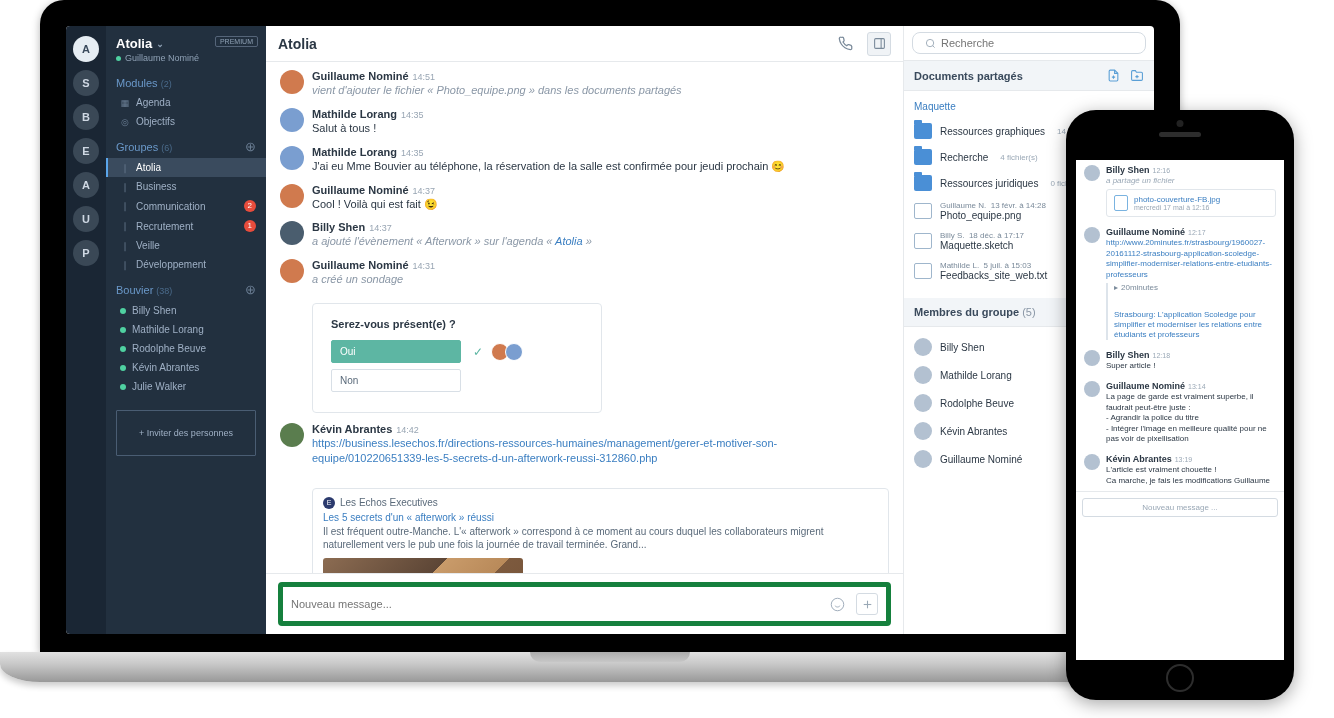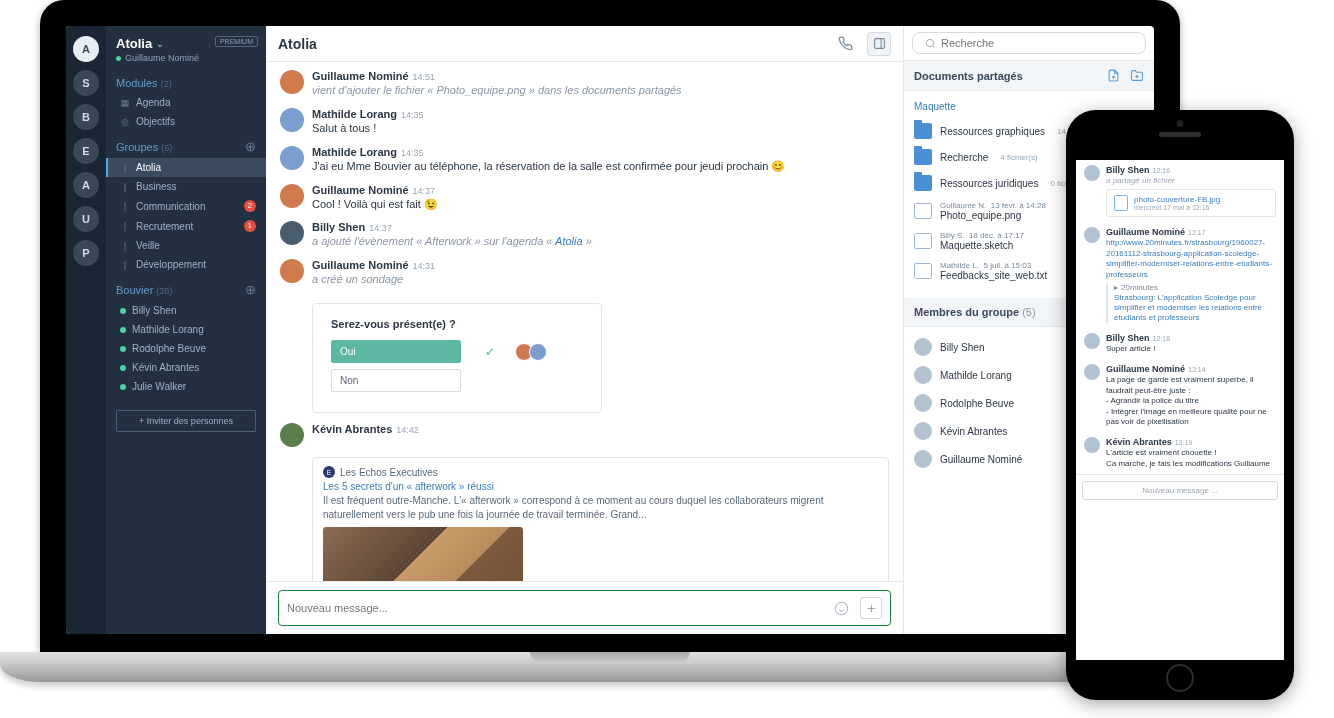--- a/index.html
+++ b/index.html
@@ -29,53 +29,53 @@
 .sec-head .cnt { color:#4a6a8a; font-size:9px; }
 .sec-head .plus { color:#6a7d93; font-size:13px; }
 .nav-item { padding:4px 10px 4px 14px; display:flex; align-items:center; gap:6px; color:#9fb0c5; cursor:pointer; position:relative; }
 .nav-item.active { background:#3a4b5e; color:#fff; border-left:2px solid #5aa5ea; padding-left:12px; }
 .nav-item .pre { width:10px; display:inline-flex; justify-content:center; font-size:9px; color:#6a7d93; }
 .nav-item .lbl { flex:1; font-size:10px; }
 .nav-badge { background:#e74c3c; color:#fff; border-radius:8px; font-size:8px; padding:0 4px; line-height:12px; min-width:12px; text-align:center; }
 .contact-item { padding:4px 10px 4px 14px; display:flex; align-items:center; gap:6px; cursor:pointer; }
 .contact-item .dot { width:6px; height:6px; border-radius:50%; background:#4fd1a1; }
 .contact-item .lbl { font-size:10px; color:#9fb0c5; }
-.invite-btn { margin:14px 10px; border:1px solid #4a5d73; background:transparent; color:#9fb0c5; font-size:9px; padding:5px; border-radius:1px; cursor:pointer; }
+.invite-btn { margin:14px 10px; border:1px solid #4a5d73; background:transparent; color:#9fb0c5; font-size:9px; padding:17px; border-radius:1px; cursor:pointer; }
 
 
 .main { flex:1; display:flex; flex-direction:column; border-right:1px solid #e6e9ec; min-width:0; }
 .topbar { height:36px; border-bottom:1px solid #e6e9ec; display:flex; align-items:center; padding:0 12px; gap:10px; }
 .topbar h1 { font-size:14px; font-weight:600; color:#2b3744; flex:1; }
 .top-ico { width:24px; height:24px; display:flex; align-items:center; justify-content:center; color:#7a8a9a; border-radius:3px; cursor:pointer; }
 .top-ico.boxed { border:1px solid #d4dbe2; background:#f0f3f6; }
 .chat { flex:1; overflow:auto; padding:8px 14px; }
 .msg { display:flex; gap:8px; margin-bottom:10px; }
 .msg .avatar { width:24px; height:24px; border-radius:50%; background:#b3c1d1; flex-shrink:0; background-size:cover; }
 .msg .body { flex:1; font-size:11px; color:#2b3744; min-width:0; }
 .msg .hd .nm { font-weight:600; font-size:11px; color:#2b3744; }
 .msg .hd .tm { font-size:9px; color:#98a5b3; margin-left:4px; }
 .msg .txt { margin-top:1px; line-height:1.35; }
 .msg .txt.italic { color:#8a97a6; font-style:italic; }
 .msg .txt a, .link { color:#3a7ec1; text-decoration:none; }
 .poll-card { border:1px solid #e1e6eb; border-radius:4px; padding:14px 18px; margin-top:6px; width:290px; }
 .poll-q { font-size:11px; font-weight:600; color:#2b3744; margin-bottom:10px; }
-.poll-row { display:flex; align-items:center; gap:24px; margin-bottom:6px; }
+.poll-row { display:flex; align-items:center; gap:12px; margin-bottom:6px; }
 .poll-opt { flex:0 0 130px; border:1px solid #d8dfe6; border-radius:2px; padding:5px 8px; font-size:10px; color:#5a6a7a; background:#fff; cursor:pointer; }
 .poll-opt.sel { background:#5db6a3; border-color:#5db6a3; color:#fff; }
 .poll-check { color:#5db6a3; font-size:12px; }
 .poll-avs { display:flex; }
 .poll-avs .pav { width:18px; height:18px; border-radius:50%; background:#b3c1d1; border:1px solid #fff; margin-left:-4px; }
 .preview { border:1px solid #e1e6eb; border-radius:4px; padding:8px 10px; margin-top:22px; font-size:10px; }
 .preview .src { display:flex; align-items:center; gap:5px; color:#5a6a7a; margin-bottom:3px; }
 .preview .src .eico { width:12px; height:12px; border-radius:50%; background:#2b3a6d; color:#fff; font-size:7px; display:flex; align-items:center; justify-content:center; }
 .preview .ttl { color:#3a7ec1; font-weight:500; }
 .preview .desc { color:#5a6a7a; margin-top:2px; line-height:1.35; }
 .preview .img { margin-top:6px; width:200px; height:110px; border-radius:3px; background:linear-gradient(135deg,#8c6c52 0%,#5d4636 40%,#c99b6a 40%,#b98a5a 60%,#7d5a3e 60%,#6e4d34 100%); position:relative; overflow:hidden; }
 .composer { border-top:1px solid #e6e9ec; padding:8px 12px; }
-.composer-box { border:1px solid #15803d; border-radius:4px; display:flex; align-items:center; padding:6px 8px; gap:8px; }
+.composer-box { border:5px solid #15803d; border-radius:4px; display:flex; align-items:center; padding:6px 8px; gap:8px; }
 .composer-box input { flex:1; border:none; outline:none; font-size:11px; color:#5a6a7a; }
 .comp-ico { width:22px; height:22px; display:flex; align-items:center; justify-content:center; color:#9aa8b6; border:1px solid #d4dbe2; border-radius:3px; cursor:pointer; }
 .comp-ico.plain { border:none; }
 
 
 .right { width:250px; display:flex; flex-direction:column; font-size:11px; }
 .search-wrap { padding:6px 8px; border-bottom:1px solid #e6e9ec; }
 .search { border:1px solid #d4dbe2; border-radius:8px; padding:4px 12px; display:flex; align-items:center; gap:5px; color:#9aa8b6; }
 .search input { border:none; outline:none; flex:1; font-size:11px; }
 .panel-hd { background:#f2f5f8; padding:8px 10px; font-size:11px; font-weight:600; color:#3a4a5c; display:flex; align-items:center; justify-content:space-between; border-bottom:1px solid #e6e9ec;text-align:center; }
@@ -107,21 +107,21 @@
 .pmsg .phd .pnm { font-weight:600; font-size:9px; }
 .pmsg .phd .ptm { font-size:7px; color:#9aa8b6; margin-left:3px; }
 .pmsg .ptxt { font-size:8px; line-height:1.3; margin-top:1px; }
 .pmsg .ptxt.sub { color:#9aa8b6; font-style:italic; }
 .file-card { border:1px solid #e1e6eb; border-radius:3px; padding:5px 7px; margin-top:3px; display:flex; align-items:center; gap:6px; }
 .file-card .fic { width:14px; height:16px; border:1px solid #7ab3e0; border-radius:2px; }
 .file-card .ftxt { color:#3a7ec1; font-size:8px; }
 .file-card .fsub { font-size:7px; color:#9aa8b6; }
 .embed { border-left:2px solid #dde4eb; padding-left:6px; margin-top:3px; font-size:8px; }
 .embed .esrc { color:#7a8a9a; display:flex; align-items:center; gap:3px; }
-.embed .ettl { color:#3a7ec1; line-height:1.25; margin-top:1px; }
+.embed .ettl { color:#3a7ec1; line-height:1.25; margin-top:18px; }
 .pcompose { border-top:1px solid #e6e9ec; padding:6px; }
 .pcompose .pbox { border:1px solid #d4dbe2; border-radius:3px; padding:4px 6px; font-size:8px; color:#9aa8b6;text-align:center; }
 
 svg { display:block; }
 </style>
 </head>
 <body>
 
 <div class="laptop">
   <div class="laptop-screen">
@@ -302,20 +302,21 @@
                   <div class="poll-row">
                     <div class="poll-opt">Non</div>
                   </div>
                 </div>
               </div>
             </div>
             <div class="msg">
               <div class="avatar" style="background:#5a7d4e"></div>
               <div class="body">
                 <div class="hd"><span class="nm">Kévin Abrantes</span><span class="tm">14:42</span></div>
+                <div class="txt"><a class="link">https://business.lesechos.fr/directions-ressources-humaines/management/gerer-et-motiver-son-equipe/010220651339-les-5-secrets-d-un-afterwork-reussi-312860.php</a></div>
                 <div class="preview">
                   <div class="src">
                     <span class="eico">E</span>
                     <span>Les Echos Executives</span>
                   </div>
                   <div class="ttl">Les 5 secrets d'un « afterwork » réussi</div>
                   <div class="desc">Il est fréquent outre-Manche. L'« afterwork » correspond à ce moment au cours duquel les collaborateurs migrent naturellement vers le pub une fois la journée de travail terminée. Grand...</div>
                   <div class="img"></div>
                 </div>
               </div>

